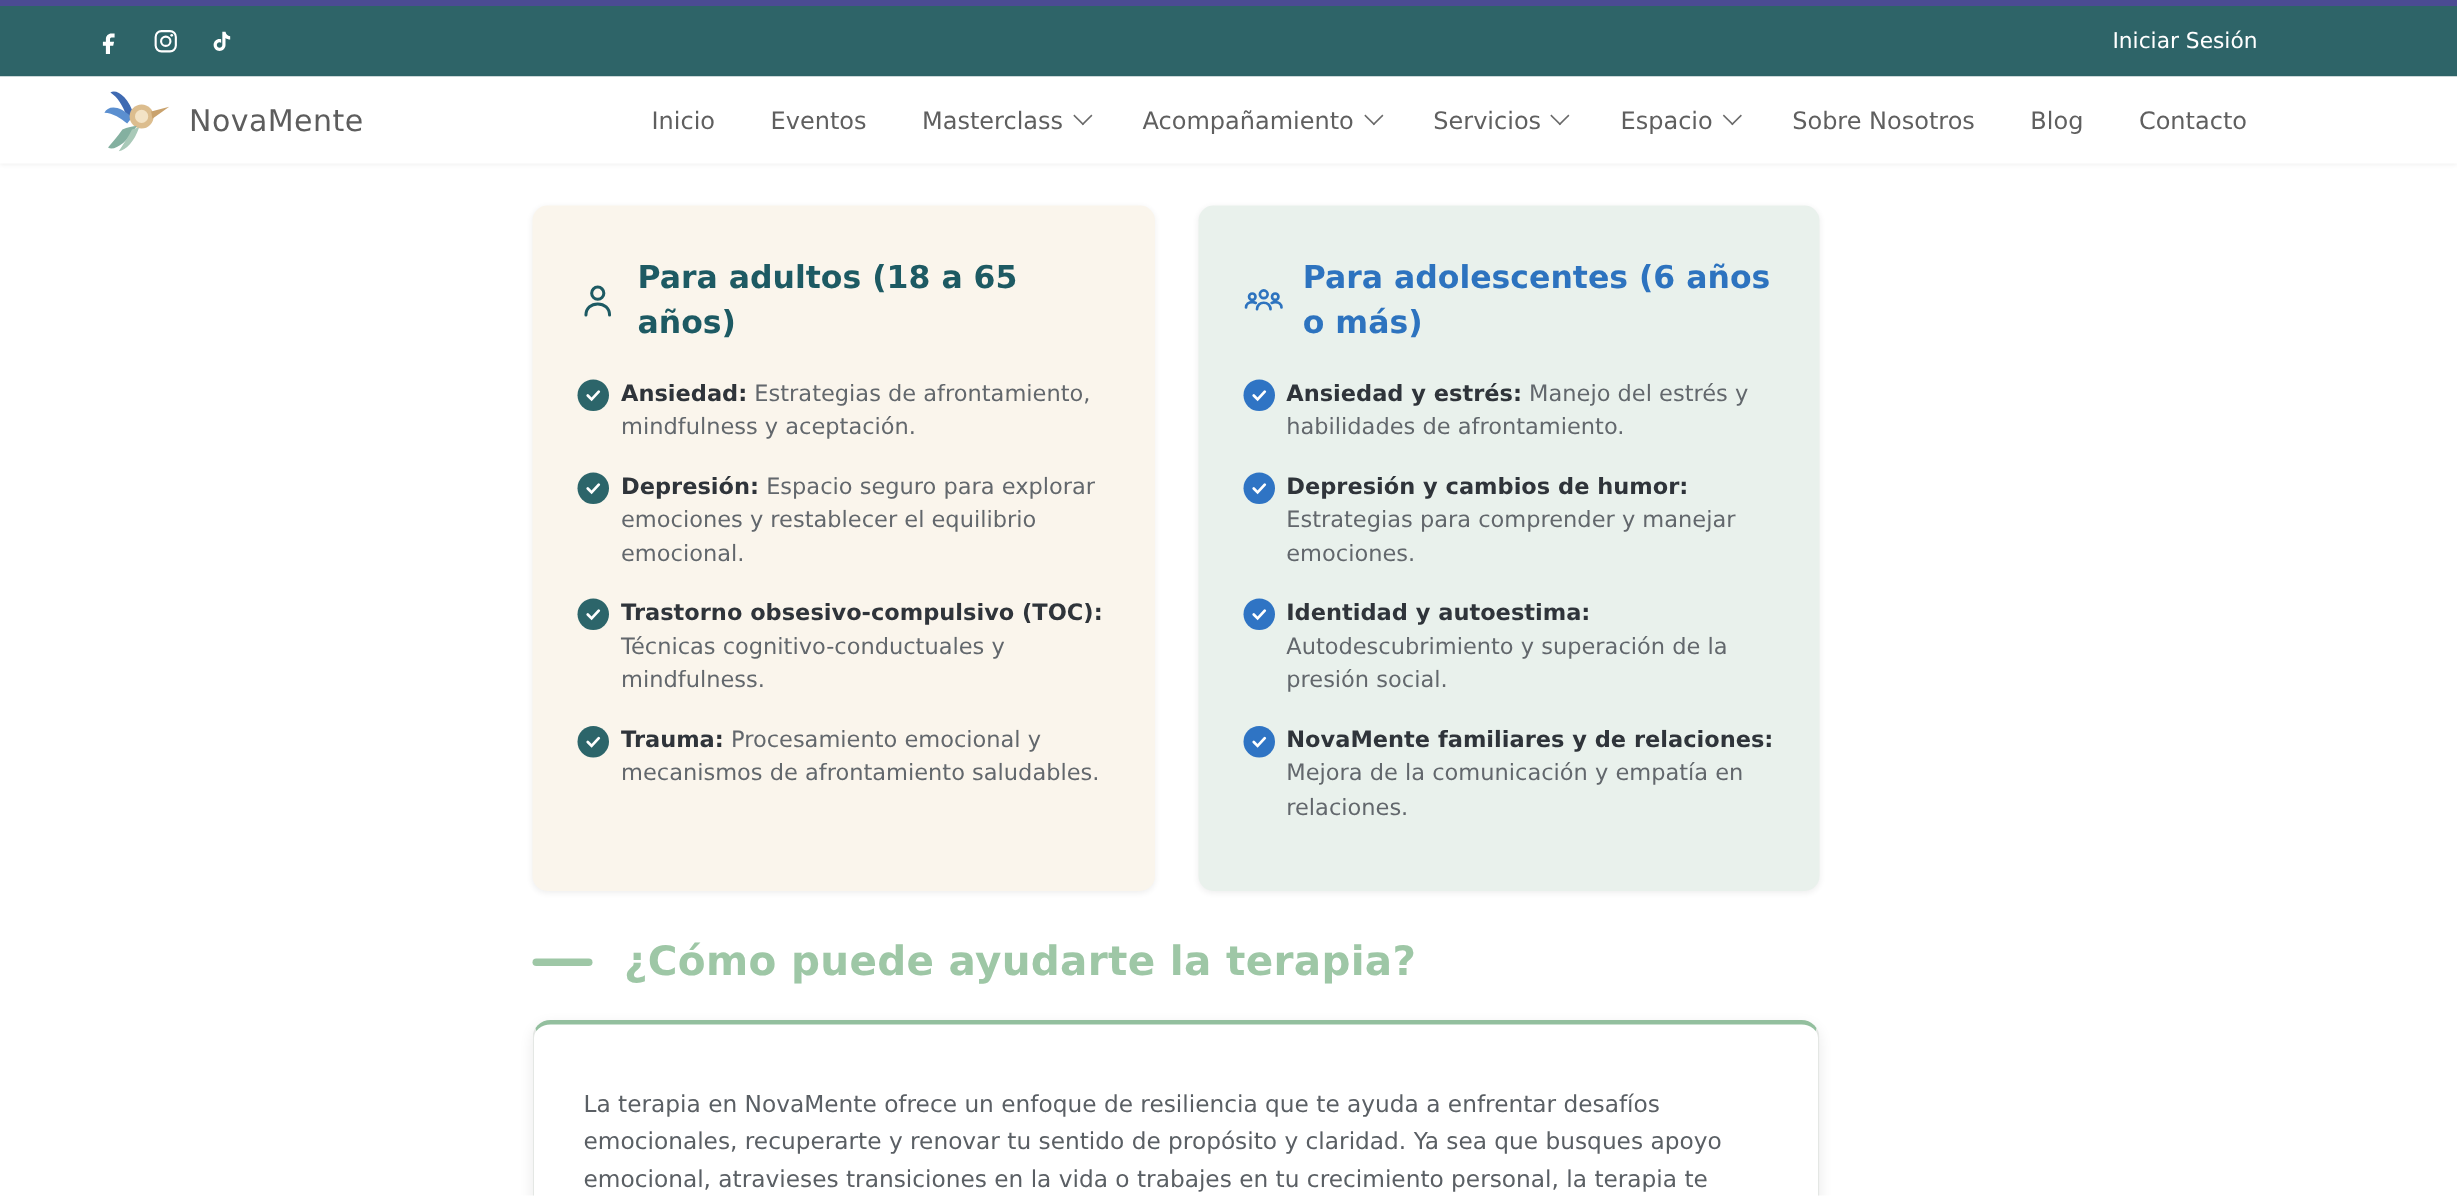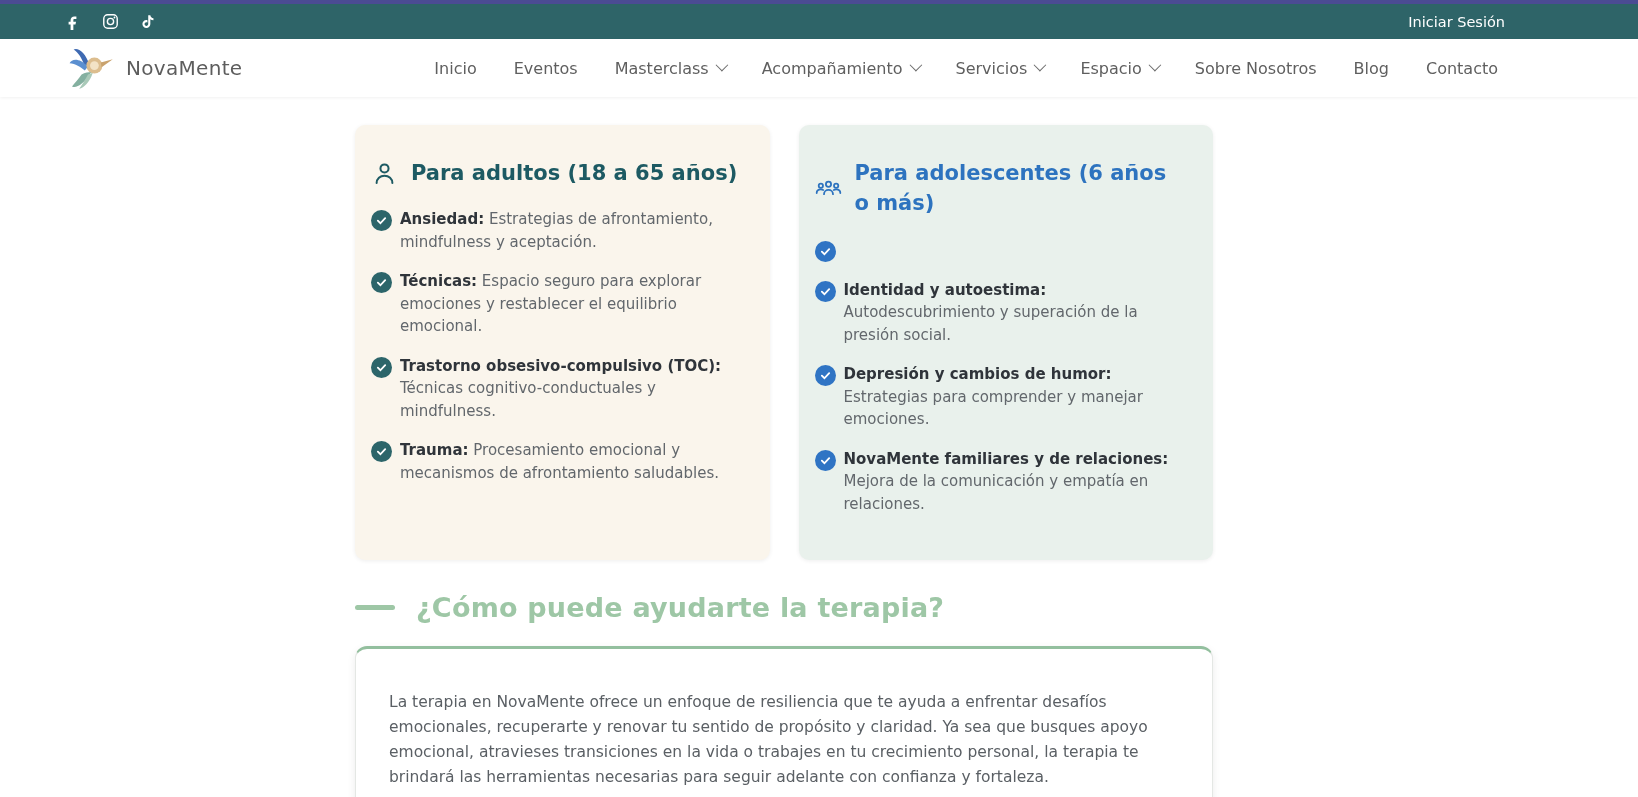--- a/index.html
+++ b/index.html
@@ -1,21 +1,21 @@
 <!DOCTYPE html>
 <html><head>
 <meta charset="utf-8">
 <style>
   * { margin:0; padding:0; box-sizing:border-box; }
   html,body { width:1638px; height:797px; overflow:hidden; }
   body { font-family:"DejaVu Sans","Liberation Sans",sans-serif; background:#ffffff; }
 
   
   .top-accent { height:4px; background:#4b4b93; }
-  .topbar { height:35px; background:#2e6468; display:flex; align-items:center;
+  .topbar { height:47px; background:#2e6468; display:flex; align-items:center;
             justify-content:space-between; padding:0 133px 0 64px; }
   .socials { display:flex; align-items:center; gap:21px; }
   .social-btn { width:17px; height:17px; color:#ffffff; cursor:pointer; display:flex; align-items:center; justify-content:center; }
   .social-btn svg { width:100%; height:100%; }
   .login-link { color:#ffffff; font-size:14.5px; cursor:pointer; }
 
   
   .header { height:58px; background:#ffffff; display:flex; align-items:center;
             justify-content:space-between; padding:0 140px 0 68px;
             box-shadow:0 1px 3px rgba(0,0,0,0.06); position:relative; z-index:2; }
@@ -24,21 +24,21 @@
   .brand-name { font-size:20px; color:#5d5d5d; letter-spacing:0.3px; }
   .nav { display:flex; align-items:center; gap:37px; }
   .nav-item { display:flex; align-items:center; gap:7px; font-size:16px; color:#5f5f5f; cursor:pointer; white-space:nowrap; }
   .chev { width:9px; height:9px; border-right:1.6px solid #6a6a6a; border-bottom:1.6px solid #6a6a6a;
           transform:rotate(45deg) translateY(-2px); margin-top:-4px; }
 
   
   .main { width:858px; margin-left:355px; padding-top:28px; }
 
   .cards-row { display:flex; gap:29px; }
-  .card { width:415px; min-height:342px; border-radius:10px; padding:33px 30px 28px 16px;
+  .card { width:415px; min-height:342px; border-radius:10px; padding:33px 30px 28px 30px;
           box-shadow:0 1px 4px rgba(0,0,0,0.07); }
   .card-adults { background:#faf5ec; }
   .card-teens  { background:#e9f1ec; }
   .card-header { display:flex; align-items:center; gap:13px; margin-bottom:20px; }
   .card-icon { flex:none; }
   .card-icon svg { width:27px; height:27px; display:block; }
   .card-title { font-size:21px; font-weight:bold; line-height:1.45; }
   .card-adults .card-title { color:#1d5a63; }
   .card-teens  .card-title { color:#2d73bf; }
   .card-adults .card-icon { color:#1d5a63; }
@@ -163,21 +163,21 @@
             </svg>
           </span>
         <span class="check-text"><span class="check-label">Ansiedad:</span><span> Estrategias de afrontamiento, mindfulness y aceptación.</span></span>
       </div>
       <div class="check-item">
         <span class="check-circle">
             <svg viewBox="0 0 12 12" fill="none" stroke="#ffffff" stroke-width="2" stroke-linecap="round">
               <path d="M2 6.2 L4.8 9 L10 3.4"></path>
             </svg>
           </span>
-        <span class="check-text"><span class="check-label">Técnicas:</span><span> Espacio seguro para explorar emociones y restablecer el equilibrio emocional.</span></span>
+        <span class="check-text"><span class="check-label">Depresión:</span><span> Espacio seguro para explorar emociones y restablecer el equilibrio emocional.</span></span>
       </div>
       <div class="check-item">
         <span class="check-circle">
             <svg viewBox="0 0 12 12" fill="none" stroke="#ffffff" stroke-width="2" stroke-linecap="round">
               <path d="M2 6.2 L4.8 9 L10 3.4"></path>
             </svg>
           </span>
         <span class="check-text"><span class="check-label">Trastorno obsesivo-compulsivo (TOC):</span><span> Técnicas cognitivo-conductuales y mindfulness.</span></span>
       </div>
       <div class="check-item">
@@ -204,36 +204,37 @@
         </span>
         <span class="card-title">Para adolescentes (6 años o más)</span>
       </div>
 
       <div class="check-item">
         <span class="check-circle">
             <svg viewBox="0 0 12 12" fill="none" stroke="#ffffff" stroke-width="2" stroke-linecap="round">
               <path d="M2 6.2 L4.8 9 L10 3.4"></path>
             </svg>
           </span>
+        <span class="check-text"><span class="check-label">Ansiedad y estrés:</span><span> Manejo del estrés y habilidades de afrontamiento.</span></span>
+      </div>
+      <div class="check-item">
+        <span class="check-circle">
+            <svg viewBox="0 0 12 12" fill="none" stroke="#ffffff" stroke-width="2" stroke-linecap="round">
+              <path d="M2 6.2 L4.8 9 L10 3.4"></path>
+            </svg>
+          </span>
+        <span class="check-text"><span class="check-label">Depresión y cambios de humor:</span><span> Estrategias para comprender y manejar emociones.</span></span>
       </div>
       <div class="check-item">
         <span class="check-circle">
             <svg viewBox="0 0 12 12" fill="none" stroke="#ffffff" stroke-width="2" stroke-linecap="round">
               <path d="M2 6.2 L4.8 9 L10 3.4"></path>
             </svg>
           </span>
         <span class="check-text"><span class="check-label">Identidad y autoestima:</span><span> Autodescubrimiento y superación de la presión social.</span></span>
-      </div>
-      <div class="check-item">
-        <span class="check-circle">
-            <svg viewBox="0 0 12 12" fill="none" stroke="#ffffff" stroke-width="2" stroke-linecap="round">
-              <path d="M2 6.2 L4.8 9 L10 3.4"></path>
-            </svg>
-          </span>
-        <span class="check-text"><span class="check-label">Depresión y cambios de humor:</span><span> Estrategias para comprender y manejar emociones.</span></span>
       </div>
       <div class="check-item">
         <span class="check-circle">
             <svg viewBox="0 0 12 12" fill="none" stroke="#ffffff" stroke-width="2" stroke-linecap="round">
               <path d="M2 6.2 L4.8 9 L10 3.4"></path>
             </svg>
           </span>
         <span class="check-text"><span class="check-label">NovaMente familiares y de relaciones:</span><span> Mejora de la comunicación y empatía en relaciones.</span></span>
       </div>
     </div>

